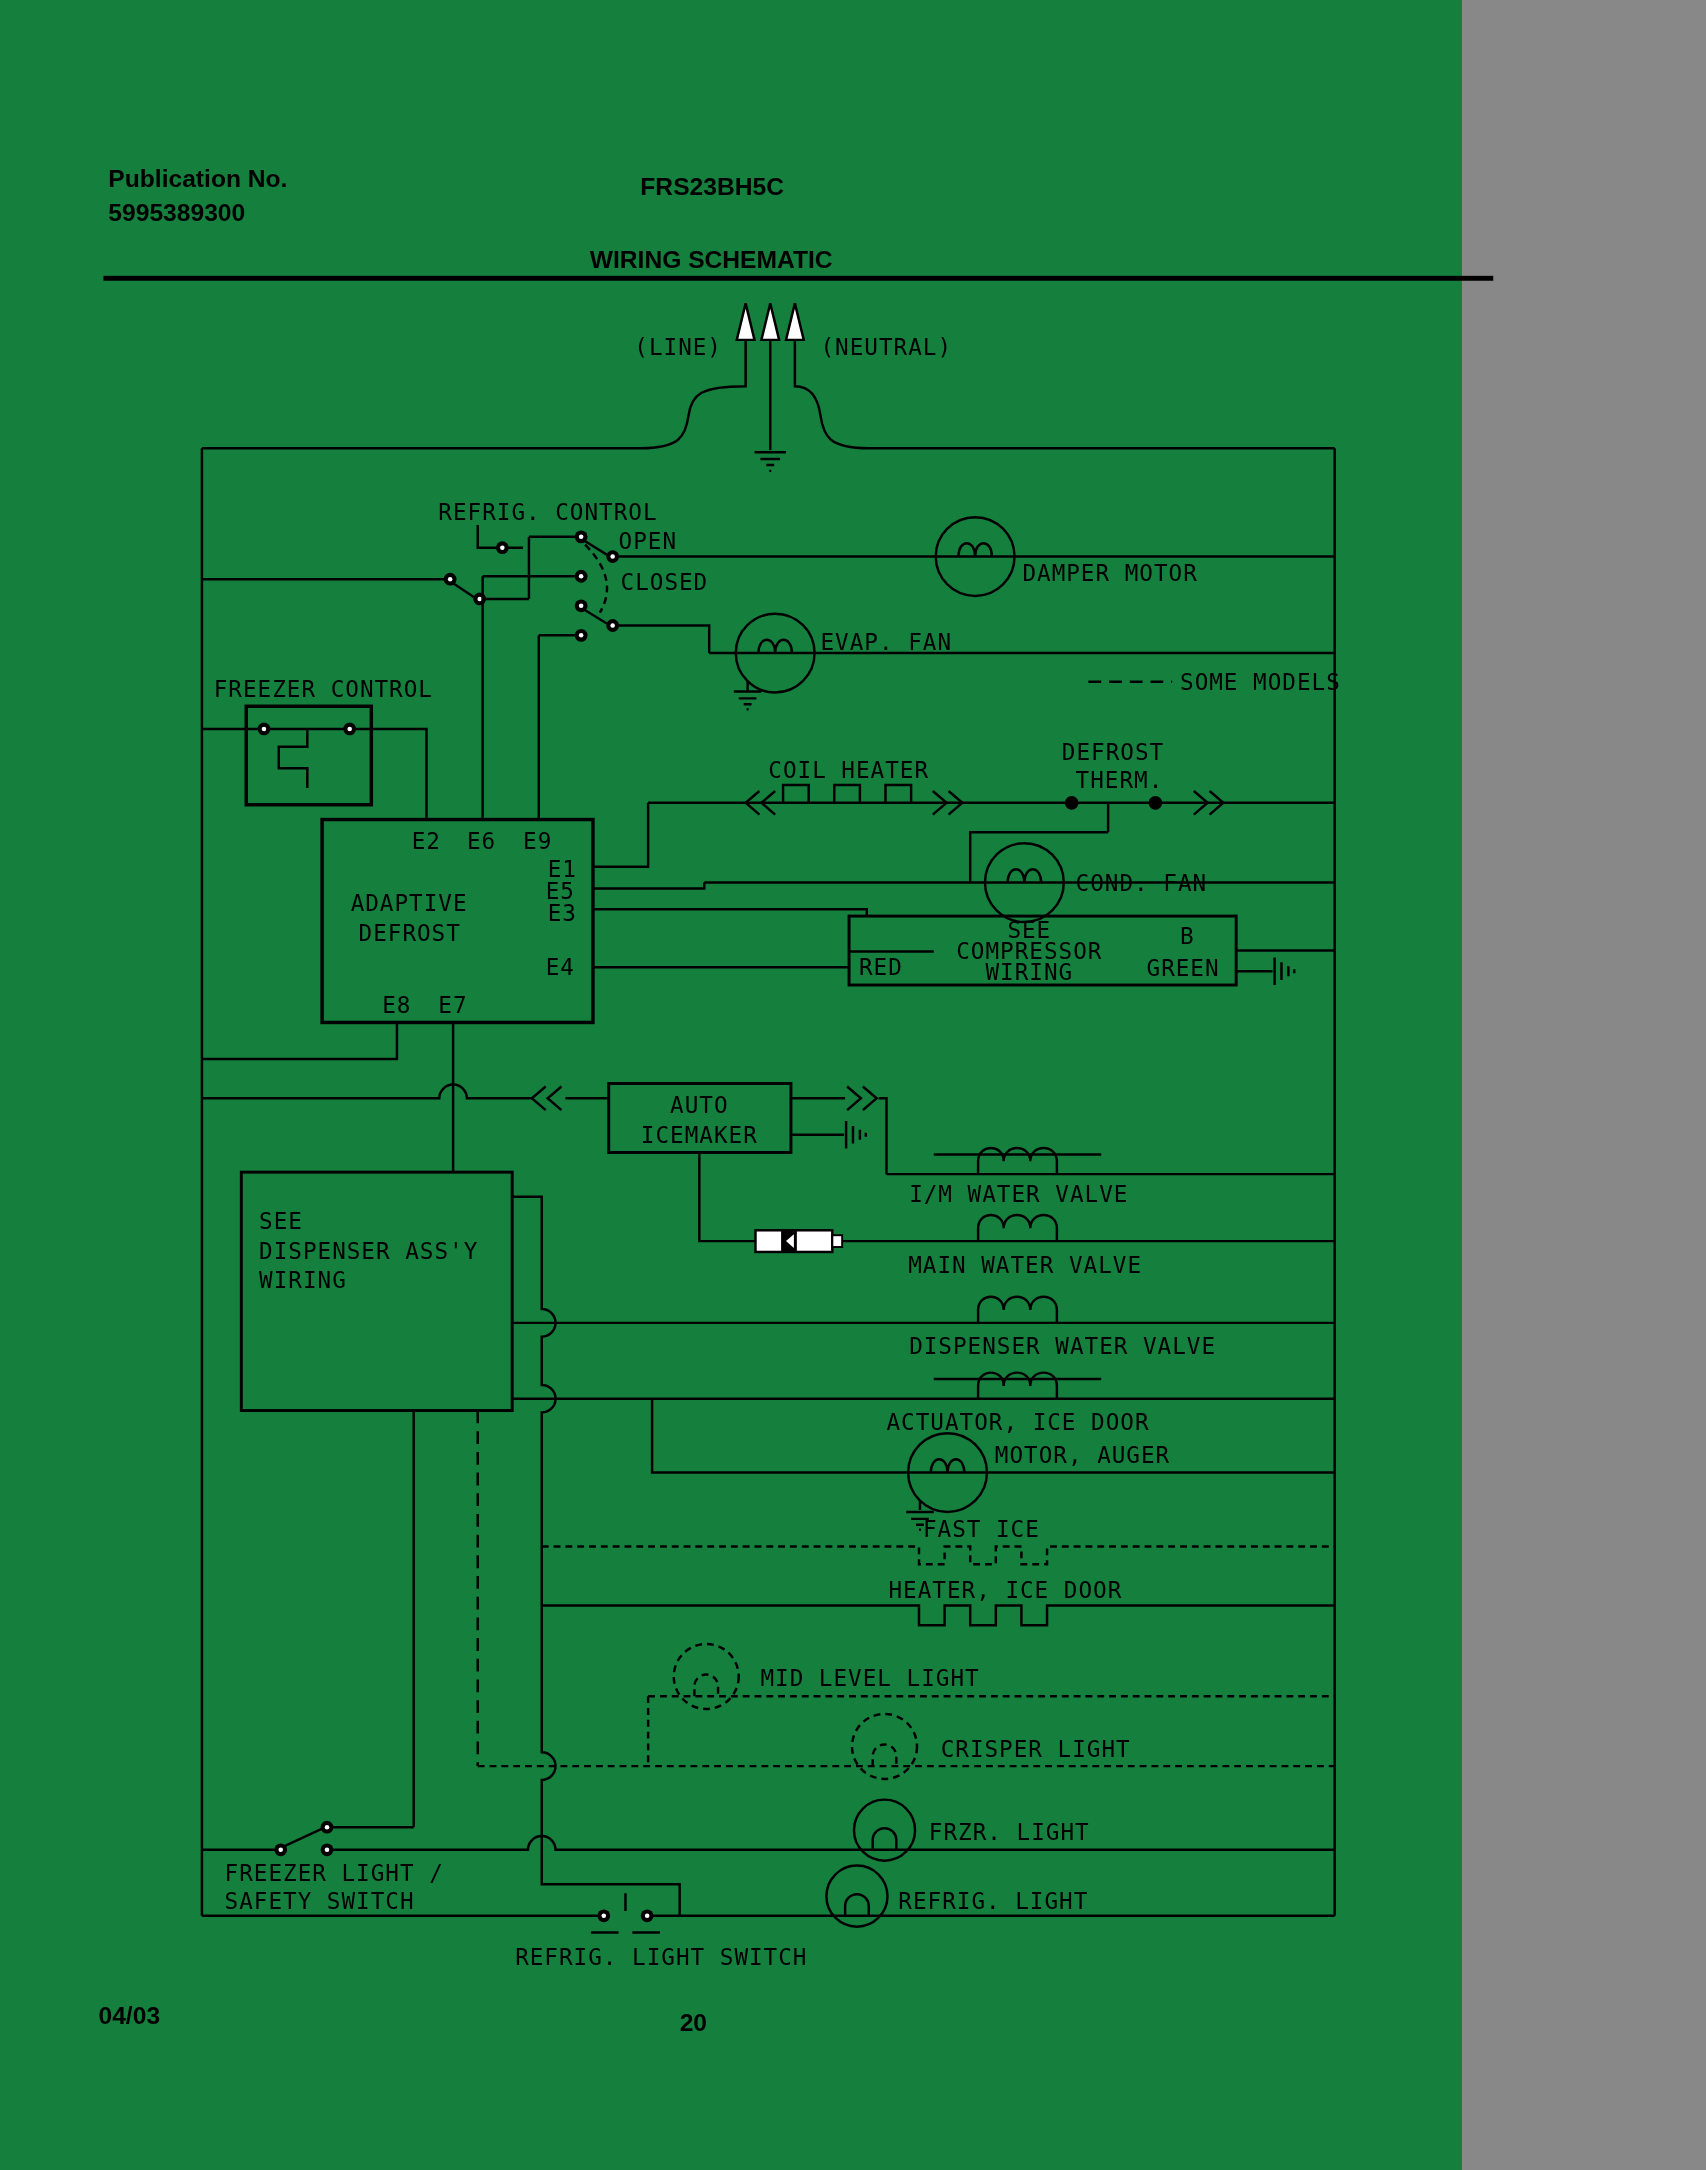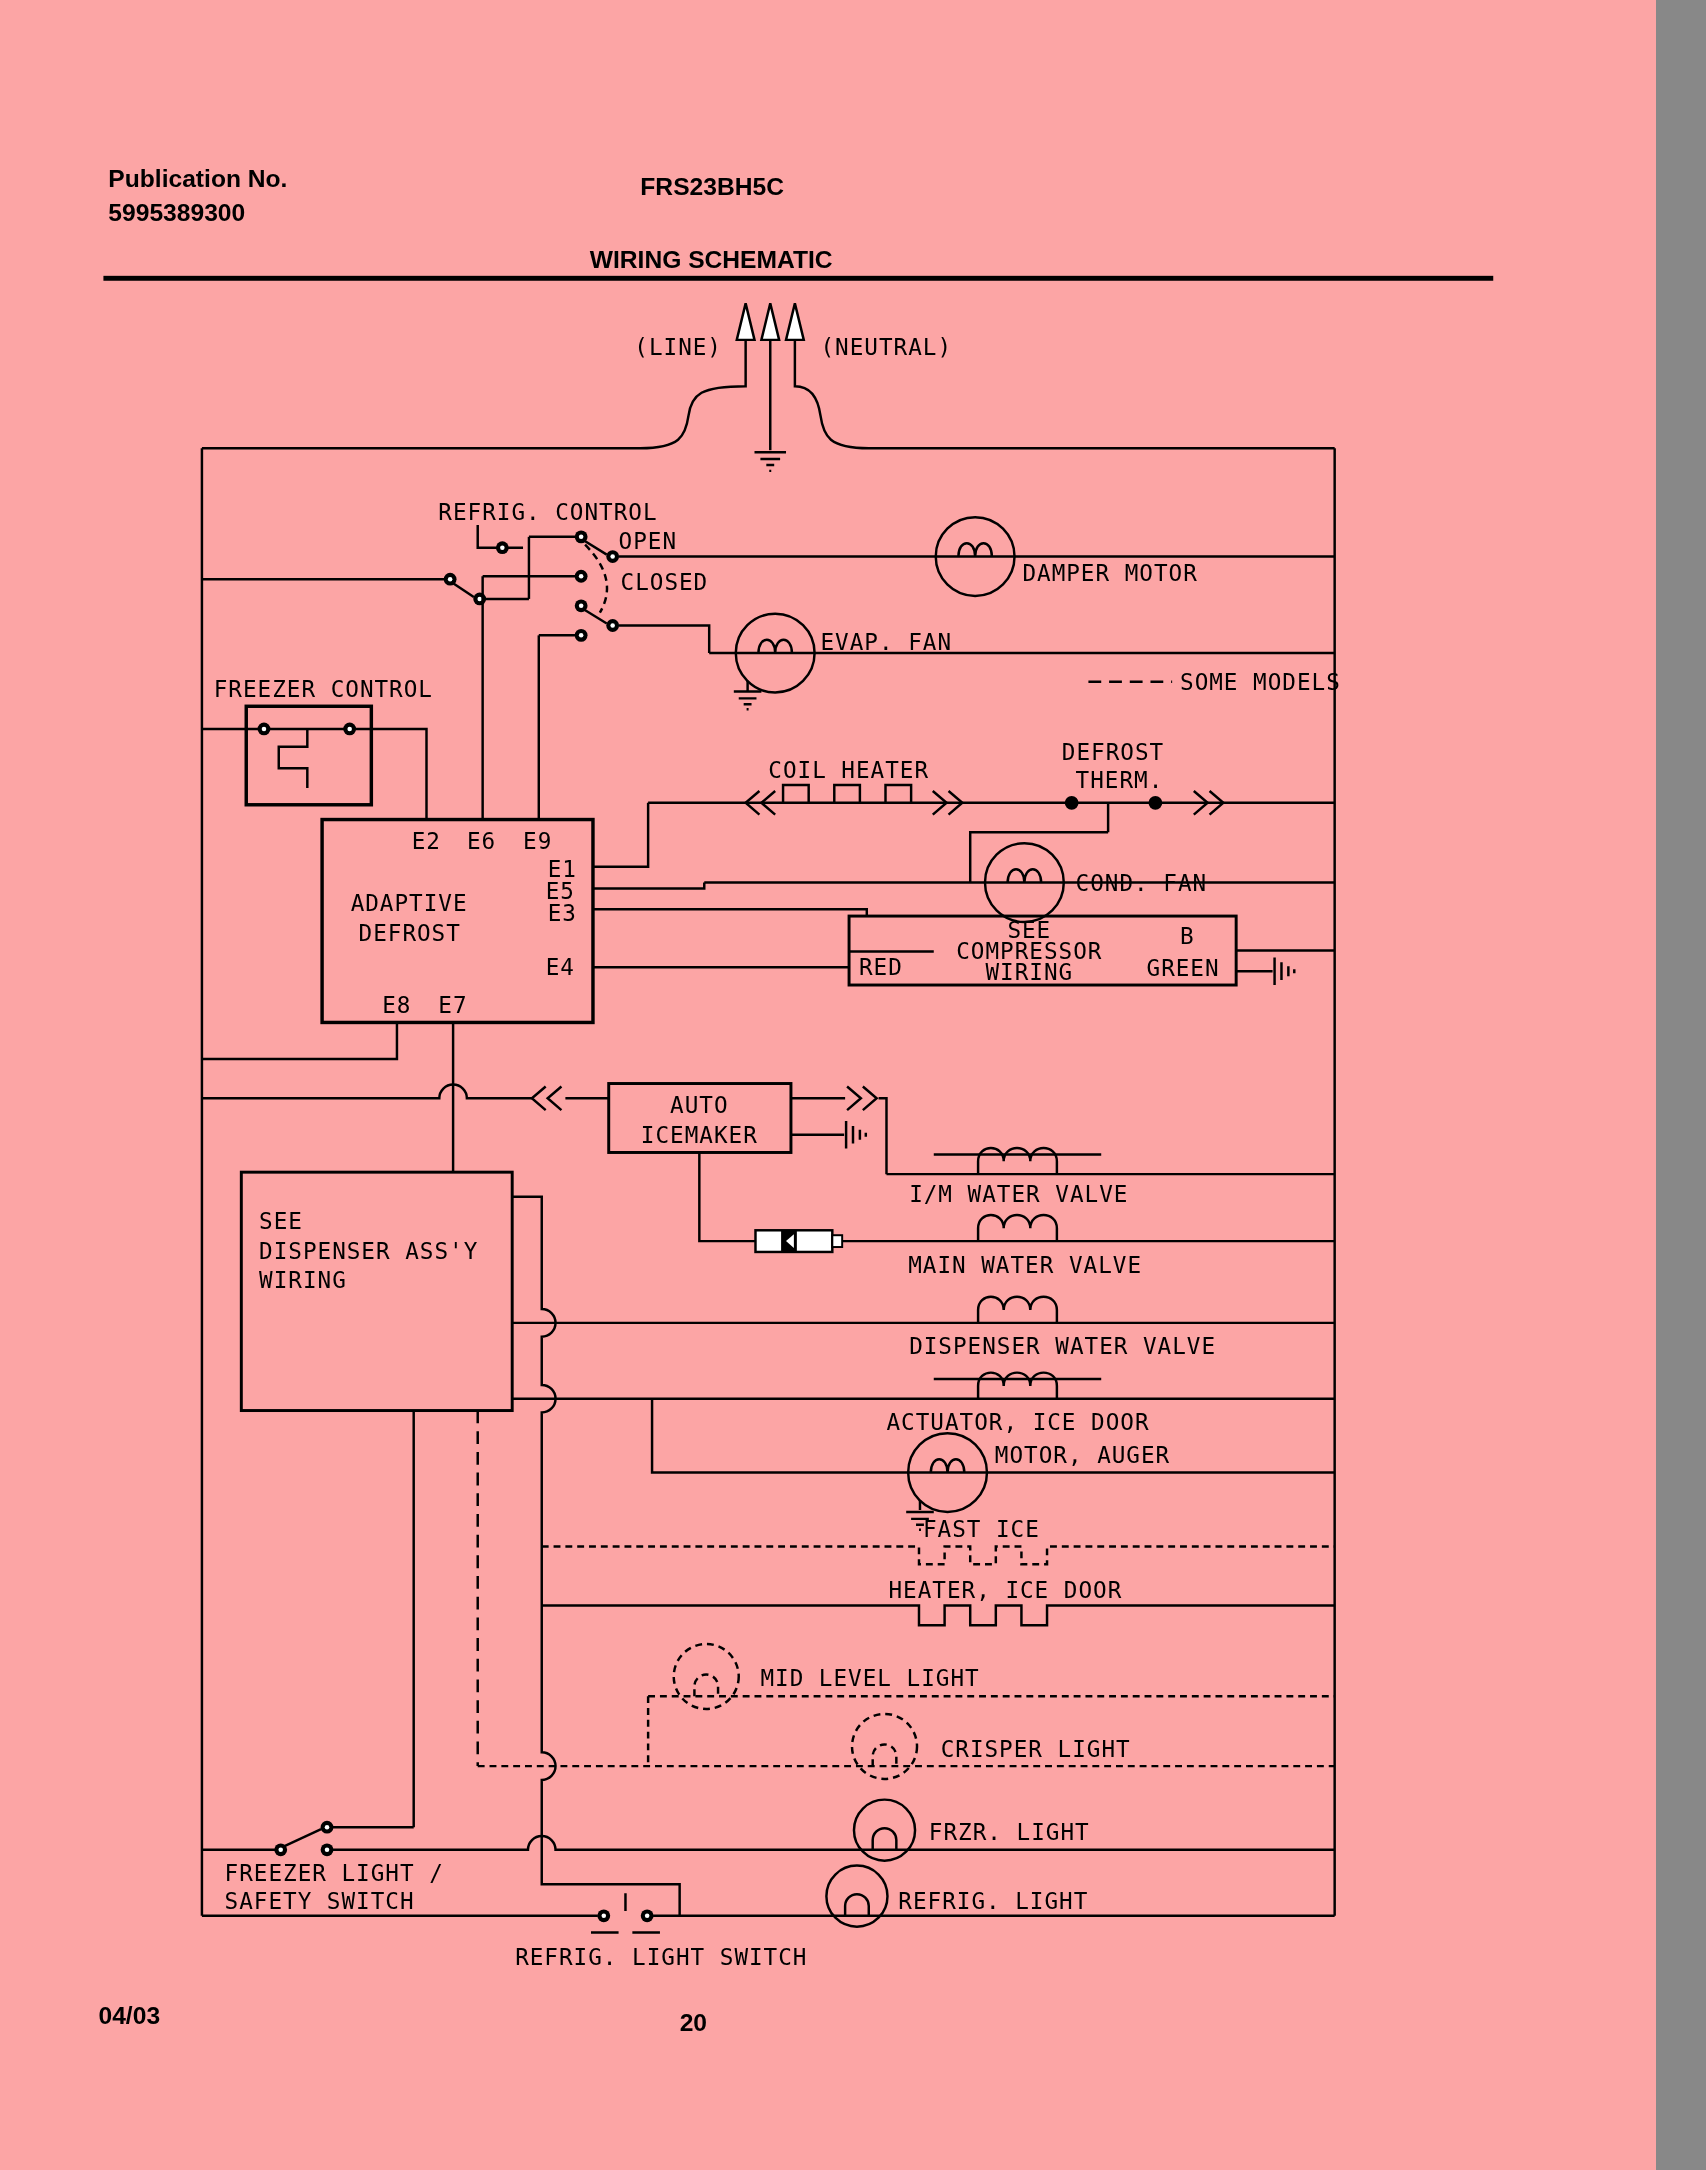--- a/index.html
+++ b/index.html
@@ -1,19 +1,19 @@
 <!DOCTYPE html>
 <html><head>
 <meta charset="utf-8">
 <style>
   html,body{margin:0;padding:0;background:#888;}
   #page{
     position:relative;
-    width:1656px;height:2170px;
-    background:#fca5a5;
+    width:1462px;height:2170px;
+    background:#15803d;
     font-family:"DejaVu Sans Mono", monospace;
   }
   svg{position:absolute;left:0;top:0;}
   .wire{stroke:#000;stroke-width:2.5;fill:none;}
   .dashed{stroke-dasharray:13 8;}
   .dashed-sm{stroke-dasharray:7 5;}
   .box{stroke:#000;stroke-width:3.5;fill:none;}
   .box-med{stroke:#000;stroke-width:3;fill:none;}
   .lbl{font-family:"DejaVu Sans Mono", monospace;font-size:23px;letter-spacing:1px;fill:#000;}
   .hdr{font-family:"Liberation Sans", sans-serif;font-weight:bold;font-size:25px;fill:#000;}

